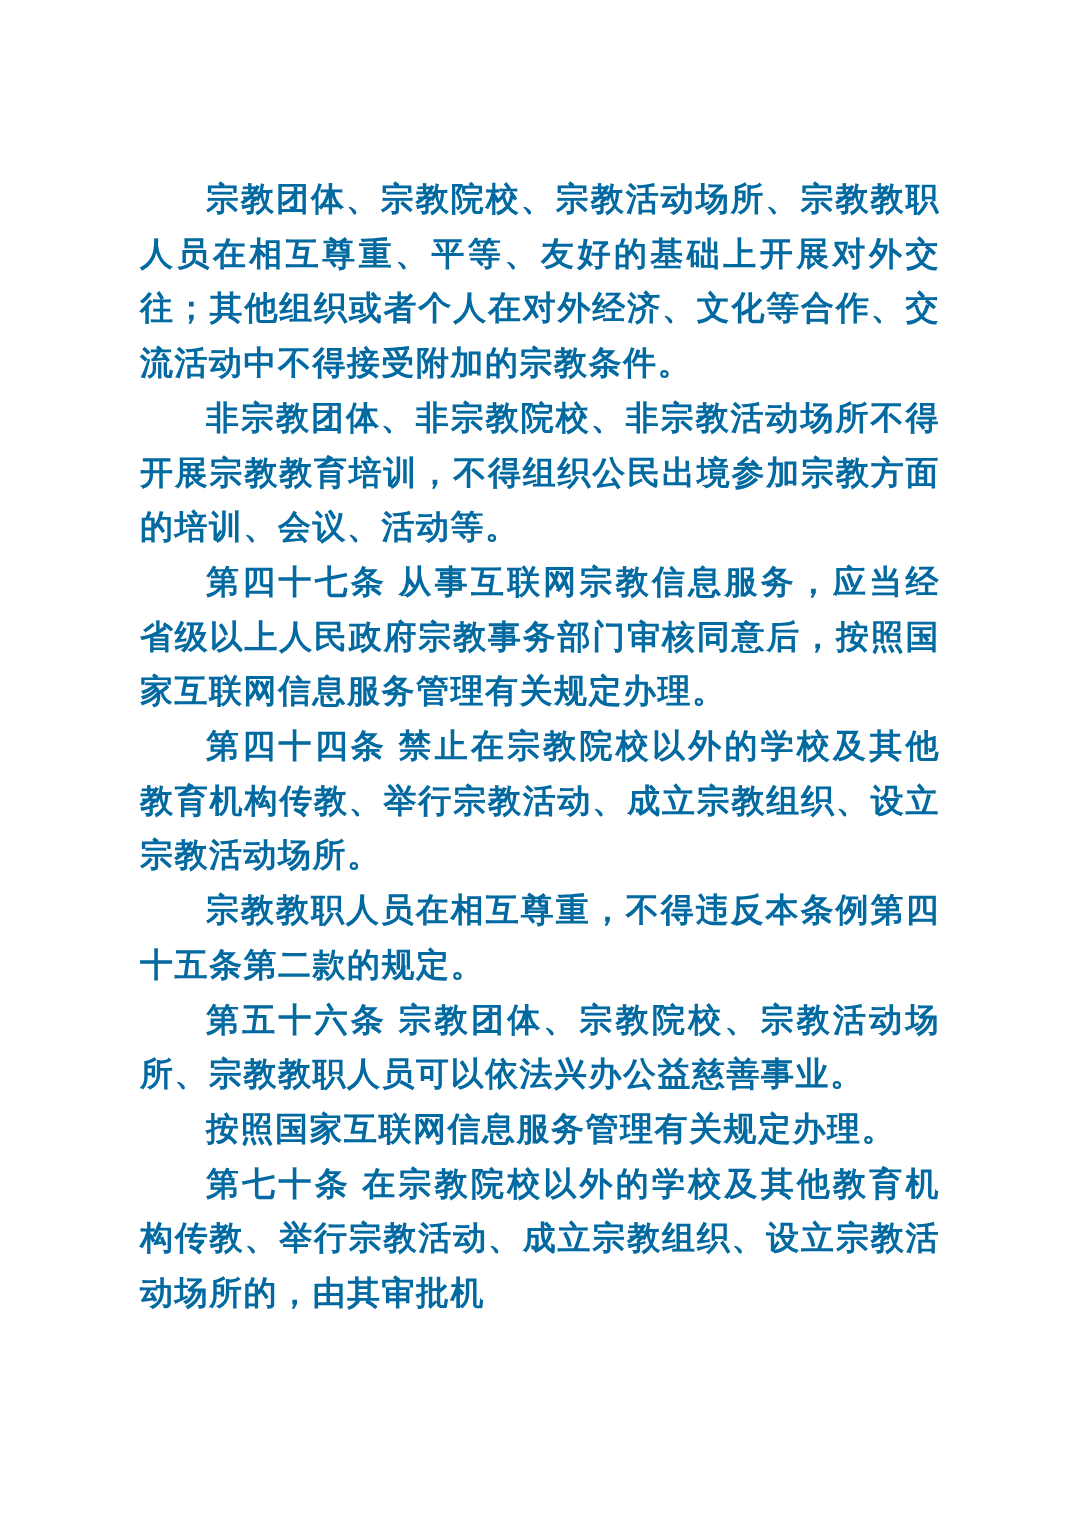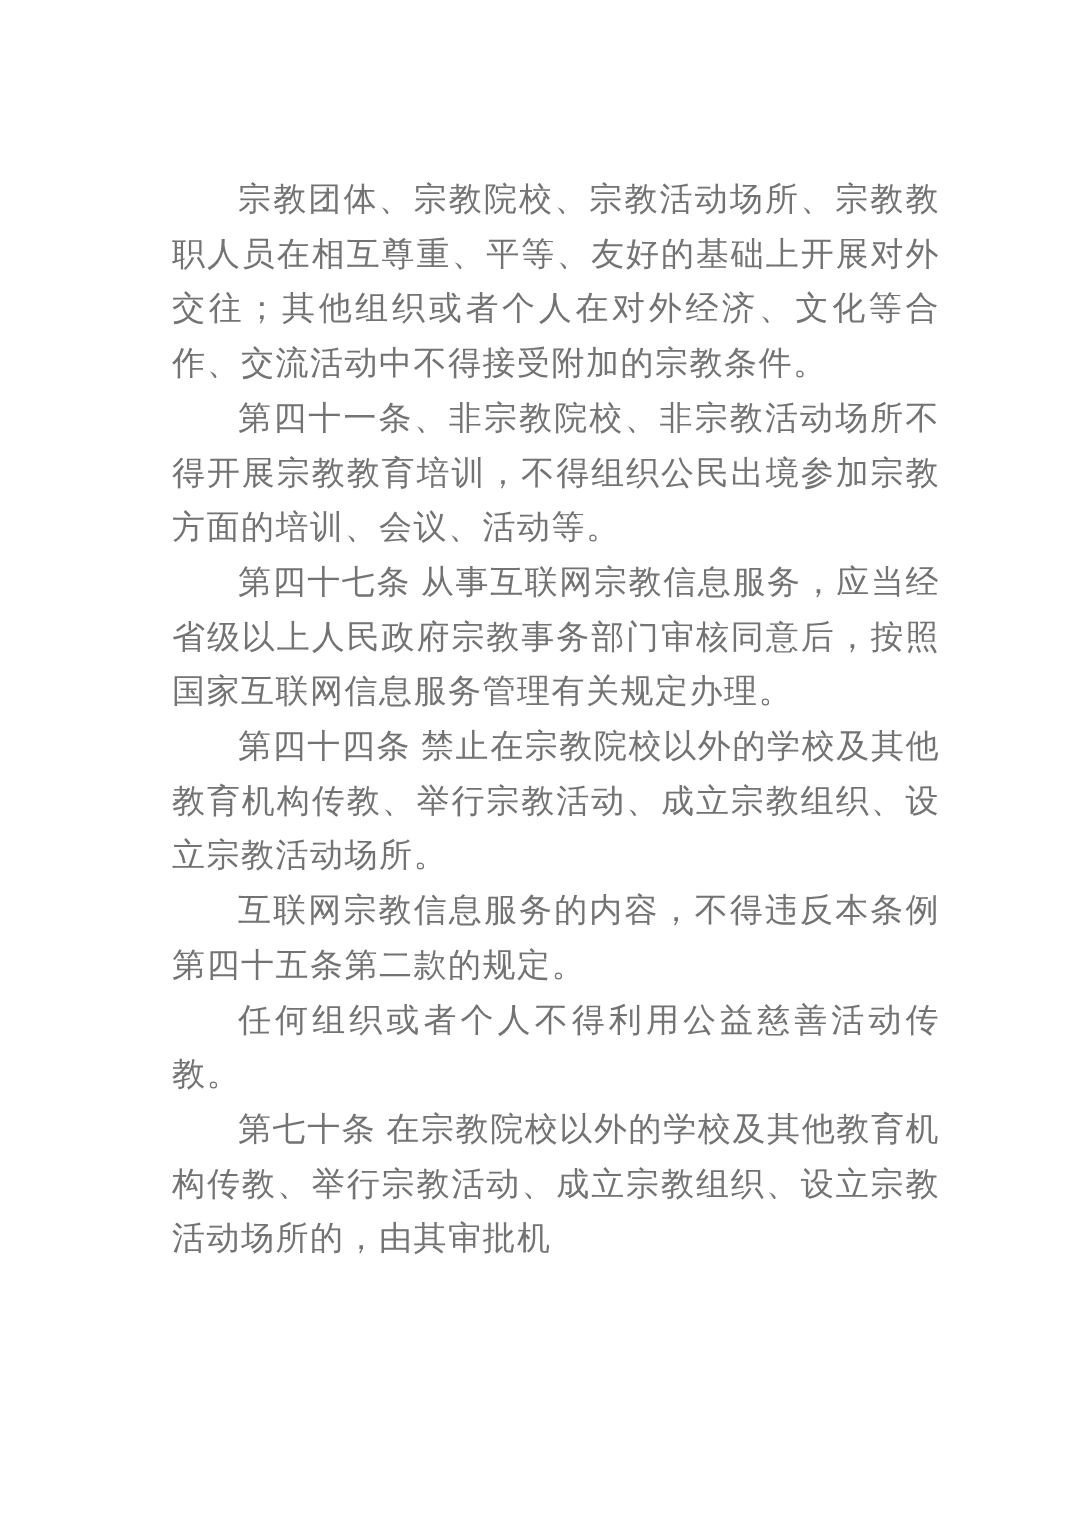--- a/index.html
+++ b/index.html
@@ -17,36 +17,36 @@
     }
     .doc-body {
       position: absolute;
       left: 140px;
       top: 172px;
       width: 800px;
     }
     .doc-body p {
       font-size: 33px;
       line-height: 54.7px;
-      color: #737373;
+      color: #0369a1;
       text-indent: 2em;
       text-align: justify;
       text-align-last: left;
       text-justify: inter-ideograph;
       letter-spacing: 1.5px;
-      font-weight: 400;
-      margin-left: 32px;
+      font-weight: 700;
     }
   </style>
 </head>
 <body>
 
 <div class="page">
   <div class="doc-body">
     <p>宗教团体、宗教院校、宗教活动场所、宗教教职人员在相互尊重、平等、友好的基础上开展对外交往；其他组织或者个人在对外经济、文化等合作、交流活动中不得接受附加的宗教条件。</p>
-    <p>第四十一条、非宗教院校、非宗教活动场所不得开展宗教教育培训，不得组织公民出境参加宗教方面的培训、会议、活动等。</p>
+    <p>非宗教团体、非宗教院校、非宗教活动场所不得开展宗教教育培训，不得组织公民出境参加宗教方面的培训、会议、活动等。</p>
     <p>第四十七条 从事互联网宗教信息服务，应当经省级以上人民政府宗教事务部门审核同意后，按照国家互联网信息服务管理有关规定办理。</p>
     <p>第四十四条 禁止在宗教院校以外的学校及其他教育机构传教、举行宗教活动、成立宗教组织、设立宗教活动场所。</p>
-    <p>互联网宗教信息服务的内容，不得违反本条例第四十五条第二款的规定。</p>
-    <p>任何组织或者个人不得利用公益慈善活动传教。</p>
+    <p>宗教教职人员在相互尊重，不得违反本条例第四十五条第二款的规定。</p>
+    <p>第五十六条 宗教团体、宗教院校、宗教活动场所、宗教教职人员可以依法兴办公益慈善事业。</p>
+    <p>按照国家互联网信息服务管理有关规定办理。</p>
     <p>第七十条 在宗教院校以外的学校及其他教育机构传教、举行宗教活动、成立宗教组织、设立宗教活动场所的，由其审批机</p>
   </div>
 </div>
 
 </body></html>

